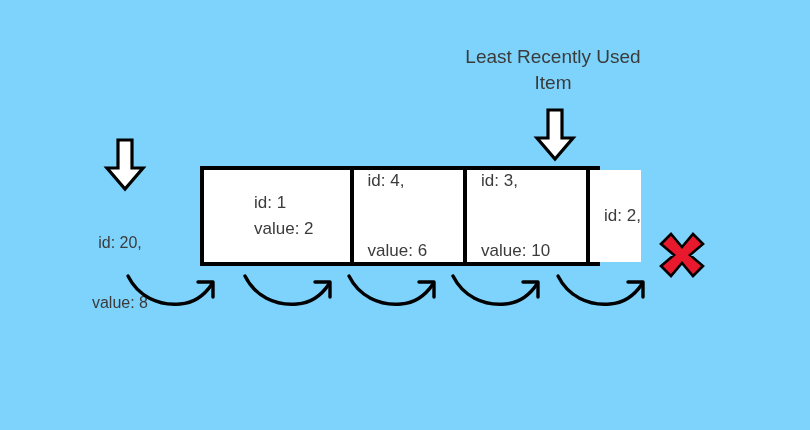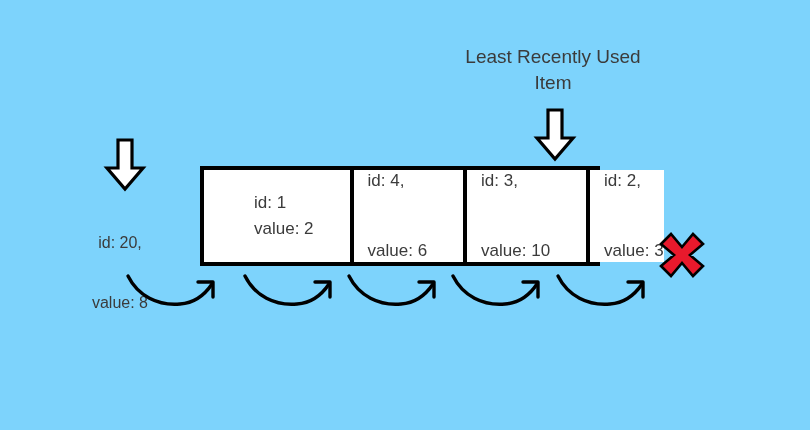--- a/index.html
+++ b/index.html
@@ -141,21 +141,20 @@
     <div class="cache-cell">
       <div class="cell-line">id: 4,</div>
       <div class="cell-line">value: 6</div>
     </div>
     <div class="cache-cell">
       <div class="cell-line">id: 3,</div>
       <div class="cell-line">value: 10</div>
     </div>
     <div class="cache-cell">
       <div class="cell-line">id: 2,</div>
-      <div class="cell-line">value: 3</div>
     </div>
   </div>
 
   <svg id="flow-arrows" viewBox="0 0 810 430" xmlns="http://www.w3.org/2000/svg">
     <defs>
       <g id="curve-arrow">
         <path d="M 0,0 C 10,20 30,30 52,28 C 66,27 76,20 84,8" fill="none" stroke="#000000" stroke-width="3.4" stroke-linecap="round"></path>
         <polyline points="70,6 85,6 85,21" fill="none" stroke="#000000" stroke-width="3.4" stroke-linecap="round" stroke-linejoin="round"></polyline>
       </g>
     </defs>

